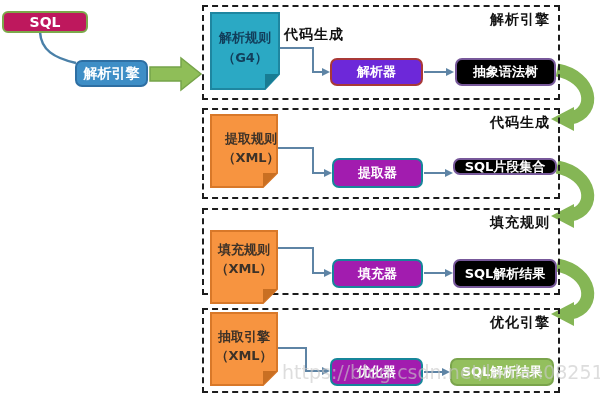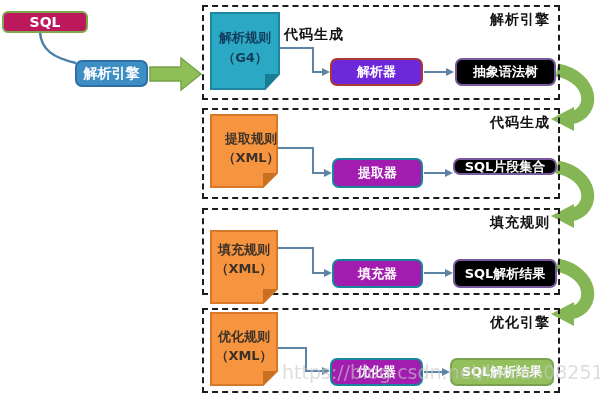--- a/index.html
+++ b/index.html
@@ -128,21 +128,21 @@
       <span>（XML）</span>
     </div>
   </div>
 
   <div class="doc doc-orange" style="left:210px;top:312px;width:68px;height:74px;">
     <svg width="68" height="74" viewBox="0 0 68 74">
       <path class="doc-body" d="M1,1 H67 V59 L53,73 H1 Z"></path>
         <path class="doc-fold" d="M67,59 L53,59 L53,73 Z"></path>
     </svg>
     <div class="doc-text">
-      <span>优化规则</span>
+      <span>抽取引擎</span>
       <span>（XML）</span>
     </div>
   </div>
 
   <div class="rounded-box proc-red" style="left:330px;top:58px;width:93px;height:28px;">
     <span>解析器</span>
   </div>
   <div class="rounded-box proc-teal" style="left:332px;top:158px;width:91px;height:30px;">
     <span>提取器</span>
   </div>

